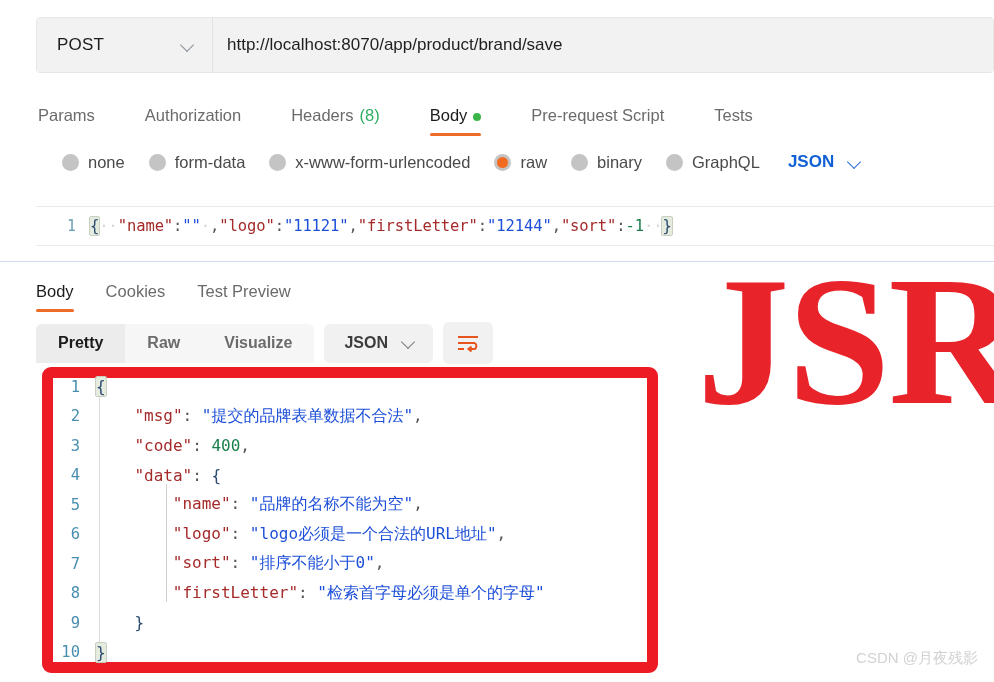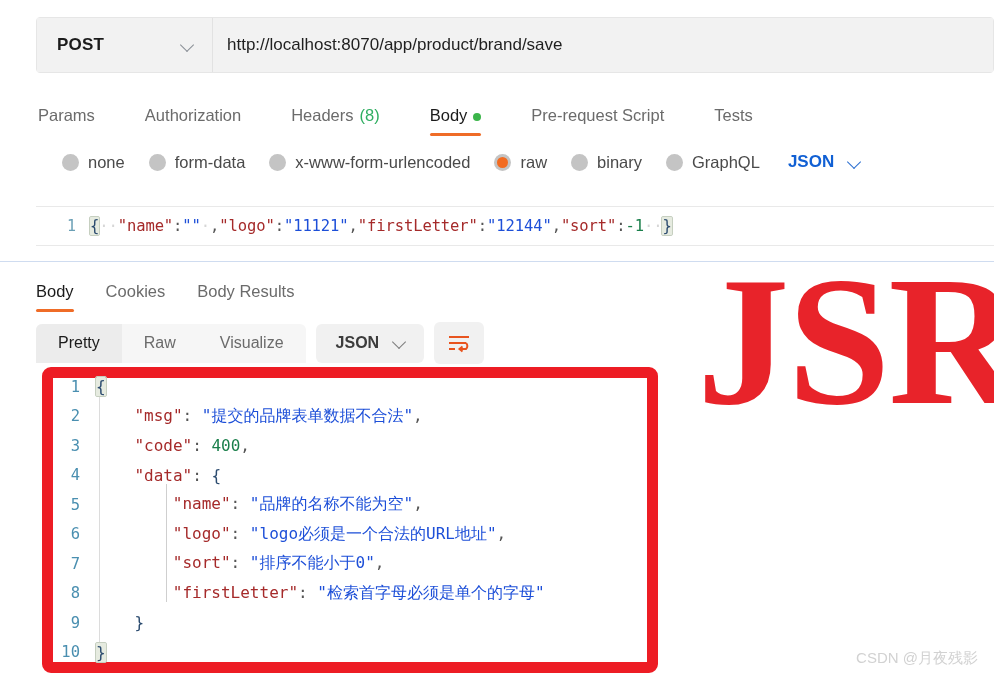--- a/index.html
+++ b/index.html
@@ -23,21 +23,21 @@
     background: #f2f2f2;
   }
   #method-select {
     width: 176px; display: flex; align-items: center;
     justify-content: space-between;
     padding: 0 18px 0 20px;
     background: #f2f2f2;
     border-right: 1px solid #e2e2e2;
     cursor: pointer;
   }
-  #method-label { font-size: 17px; font-weight: 700; color: #1c1c1c; letter-spacing: .2px;}
+  #method-label { font-size: 17px; font-weight: 400; color: #1c1c1c; letter-spacing: .2px;}
   .chev { width: 13px; height: 13px; display:inline-block; position: relative; }
   .chev::before{
     content:""; position:absolute; left:1px; top:1px;
     width:9px; height:9px;
     border-right:1.6px solid #8a8f96; border-bottom:1.6px solid #8a8f96;
     transform: rotate(45deg);
   }
   #url-field {
     flex:1; display:flex; align-items:center;
     padding: 0 14px 0 14px;
@@ -148,21 +148,21 @@
     height:3px; background:#ef6c27; border-radius:2px;
   }
 
   
   #resp-toolbar {
     position:absolute; left: 36px; top: 322px;
     display:flex; align-items:center; gap: 6px;
   }
   .vgroup {
     display:flex; align-items:flex-start;
-    background:#f6f6f6; border-radius: 6px 6px 0 0; overflow:hidden;
+    background:#f6f6f6; border-radius: 6px 6px 0 0; overflow:hidden;font-weight:bold;
   }
   .vtab {
     padding: 10px 22px 11px 22px; font-size: 16px;
     color:#6b6b6b; cursor:pointer; white-space:nowrap;
   }
   .vtab.active { background:#ececec; color:#1b1b1b; }
   #fmt-select {
     display:flex; align-items:center; gap: 14px;
     background:#f1f1f1; border-radius: 6px;
     padding: 10px 18px 11px 20px; cursor:pointer; margin-left: 4px;
@@ -300,21 +300,21 @@
 <div id="req-editor">
   <div id="req-gutter">1</div>
   <div id="req-code"><span class="brk-hl">{</span><span class="dot">··</span><span class="k">"name"</span><span class="p">:</span><span class="s">""</span><span class="dot">·</span><span class="p">,</span><span class="k">"logo"</span><span class="p">:</span><span class="s">"11121"</span><span class="p">,</span><span class="k">"firstLetter"</span><span class="p">:</span><span class="s">"12144"</span><span class="p">,</span><span class="k">"sort"</span><span class="p">:</span><span class="n">-1</span><span class="dot">··</span><span class="brk-hl">}</span></div>
 </div>
 
 <div id="divider-blue"></div>
 
 <div id="resp-tabs">
   <div class="ptab active"><span>Body</span></div>
   <div class="ptab"><span>Cookies</span></div>
-  <div class="ptab"><span>Body Results</span></div>
+  <div class="ptab"><span>Test Preview</span></div>
 </div>
 
 <div id="resp-toolbar">
   <div class="vgroup">
     <div class="vtab active"><span>Pretty</span></div>
     <div class="vtab"><span>Raw</span></div>
     <div class="vtab"><span>Visualize</span></div>
   </div>
   <div id="fmt-select">
     <span id="fmt-label">JSON</span>

